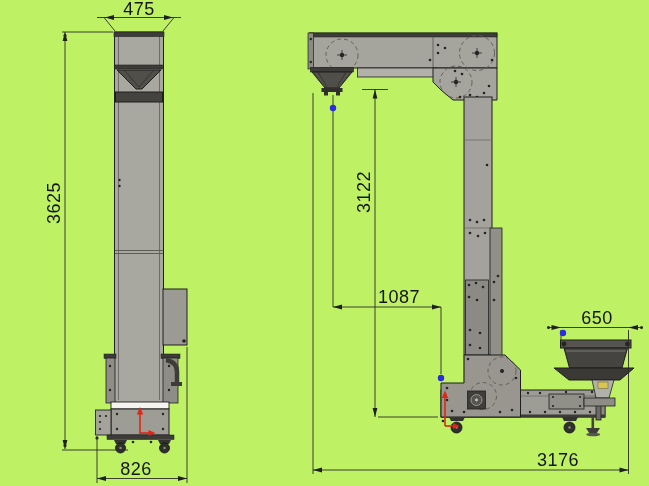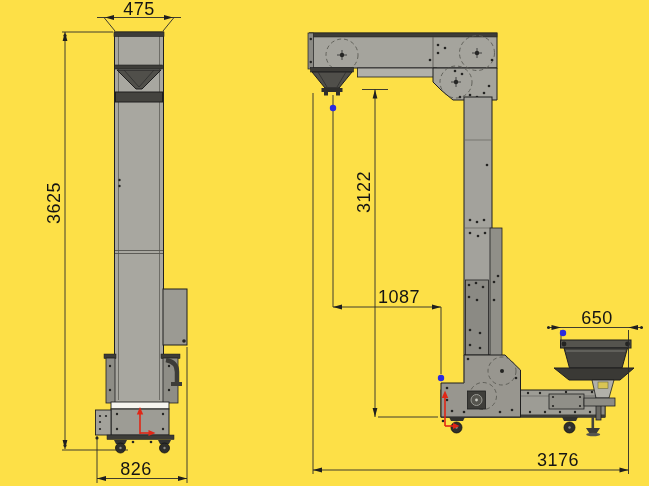--- a/index.html
+++ b/index.html
@@ -1,18 +1,18 @@
 <!DOCTYPE html>
 <html><head>
 <meta charset="utf-8">
 <style>
   html,body{margin:0;padding:0;background:#9a9a9a;}
   .stage{
     width:649px;height:486px;position:relative;overflow:hidden;
-    background:#fde047;
+    background:#bef264;
     font-family:"Liberation Sans", sans-serif;
   }
   svg{display:block;}
   .outline{stroke:#1f1f1f;stroke-width:1;}
   .thin{stroke:#55544f;stroke-width:0.7;fill:none;}
   .dimline{stroke:#2a2a2a;stroke-width:0.9;fill:none;}
   .dimarrow{fill:#1f1f1f;stroke:none;}
   .dashcircle{fill:none;stroke:#5a5a54;stroke-width:0.9;stroke-dasharray:4 3;}
   .bolt{fill:#242422;stroke:none;}
   text.dim{font-size:18px;fill:#141414;letter-spacing:0.5px;}

